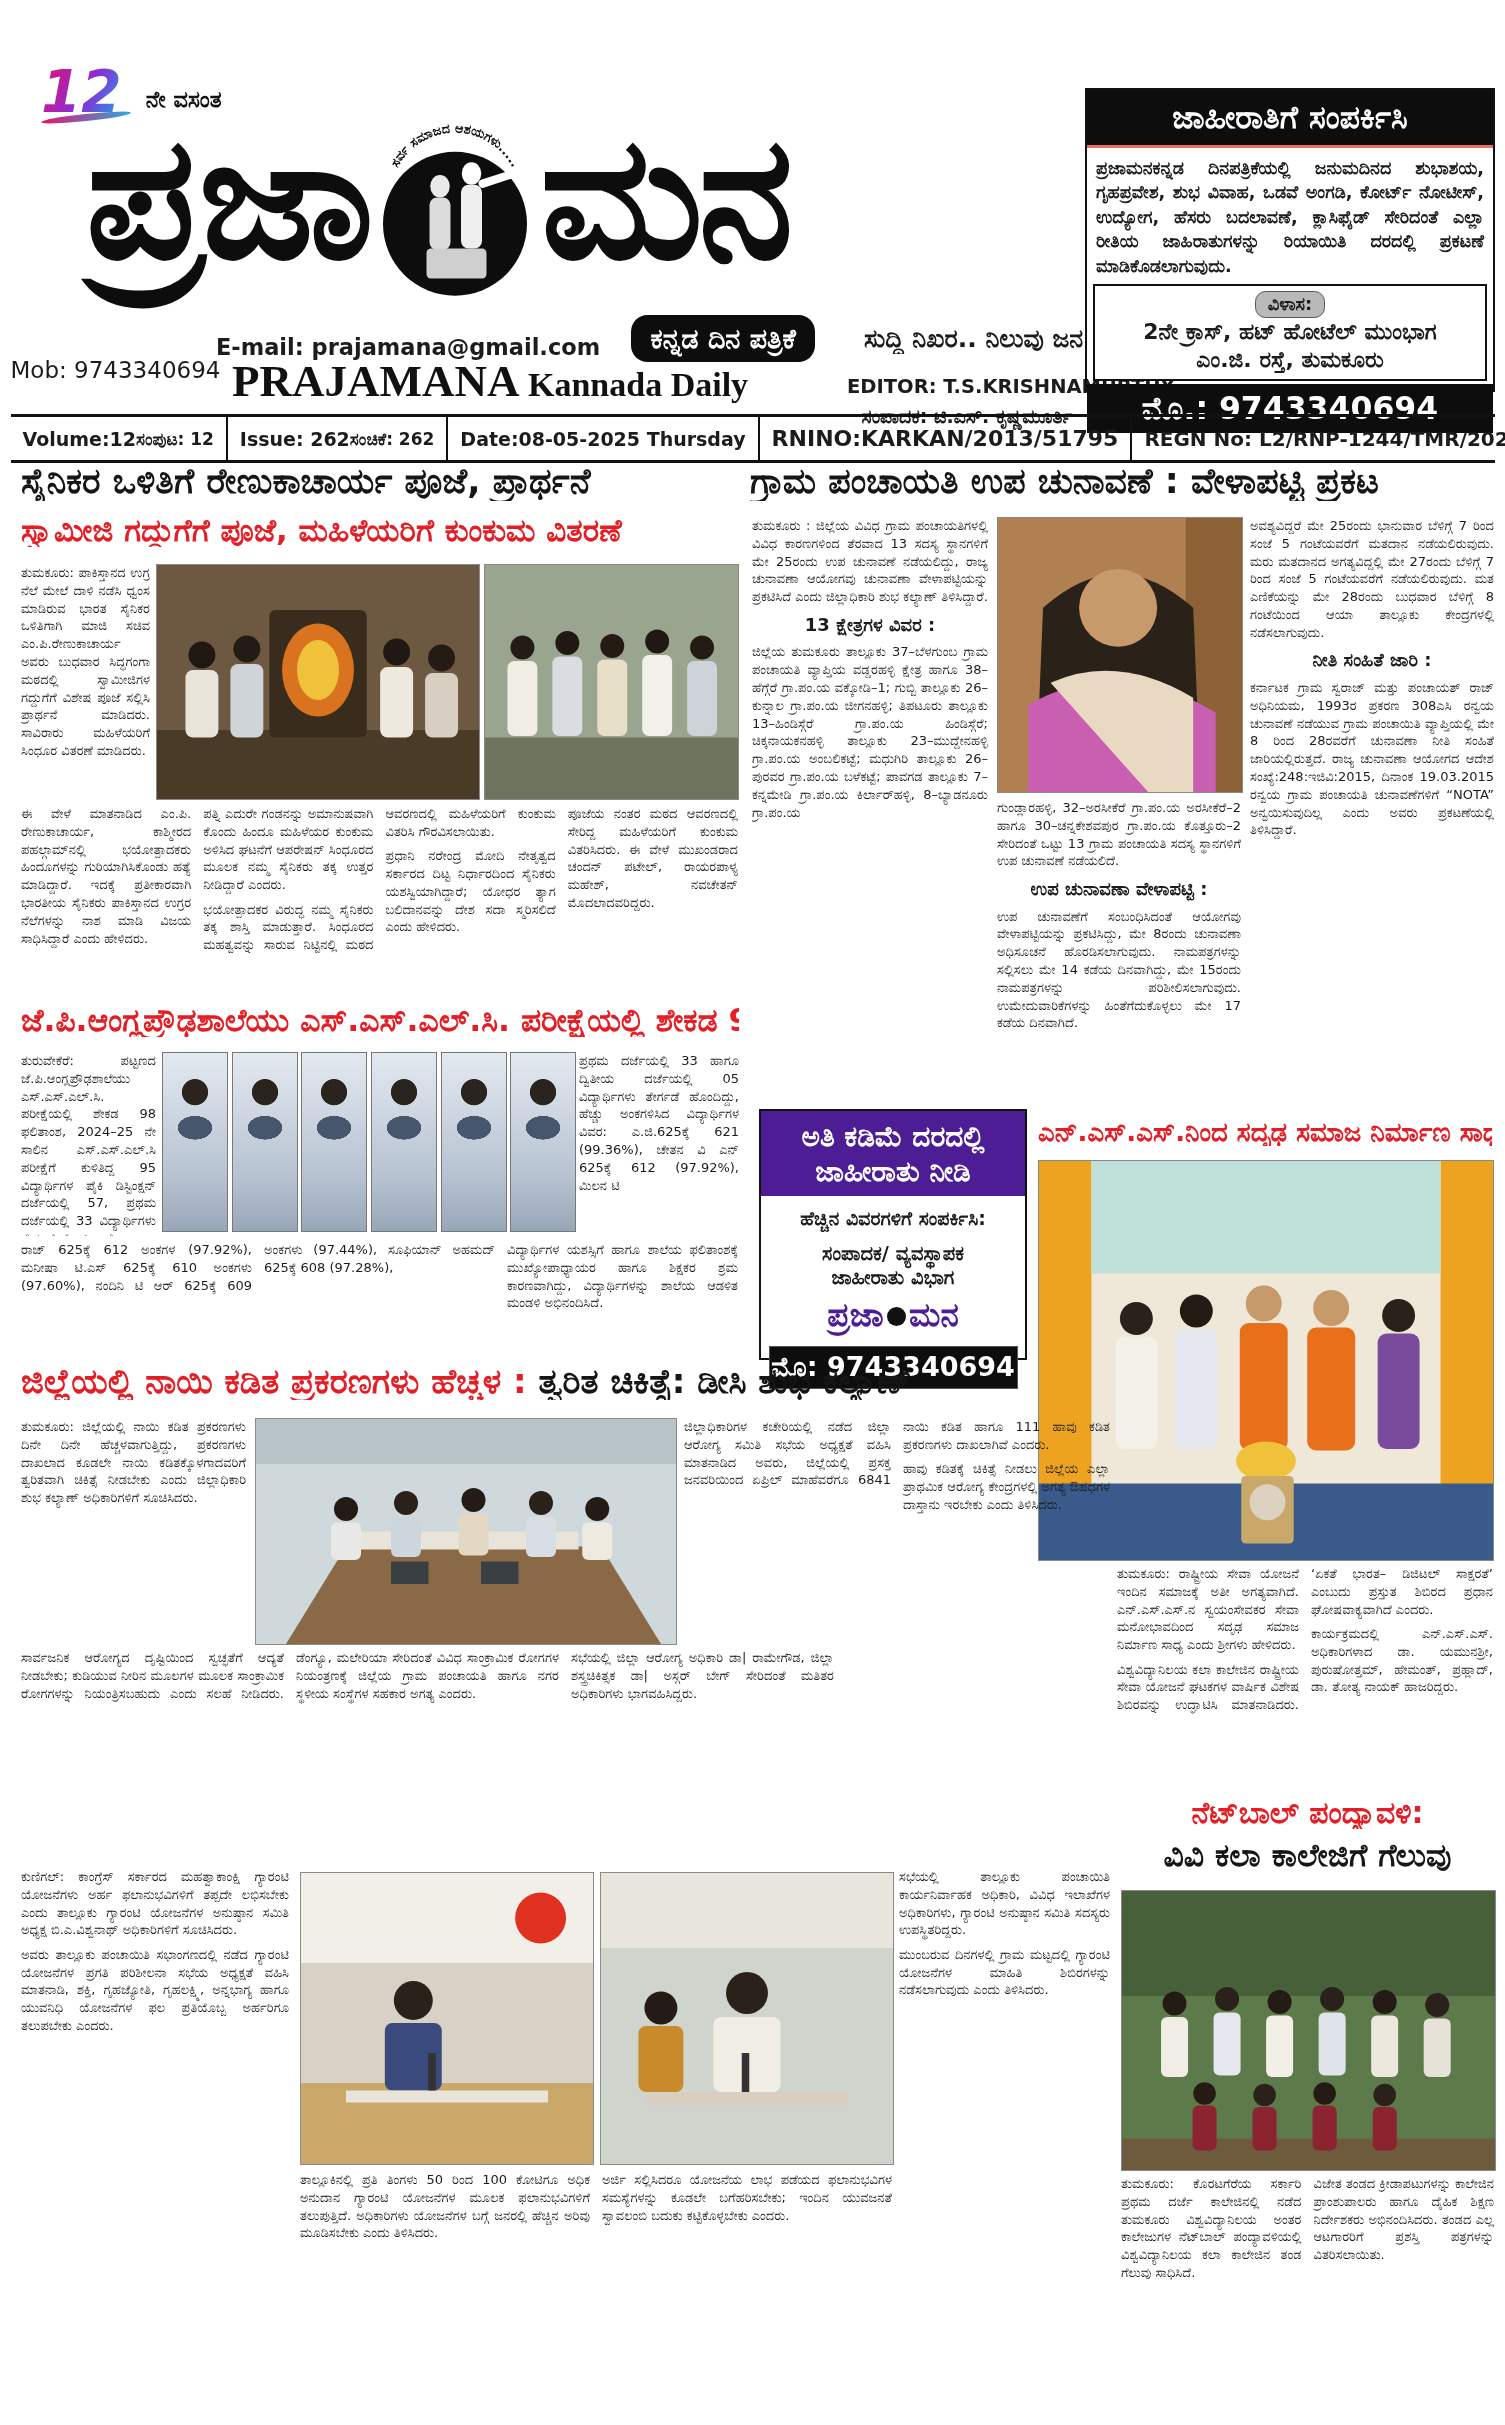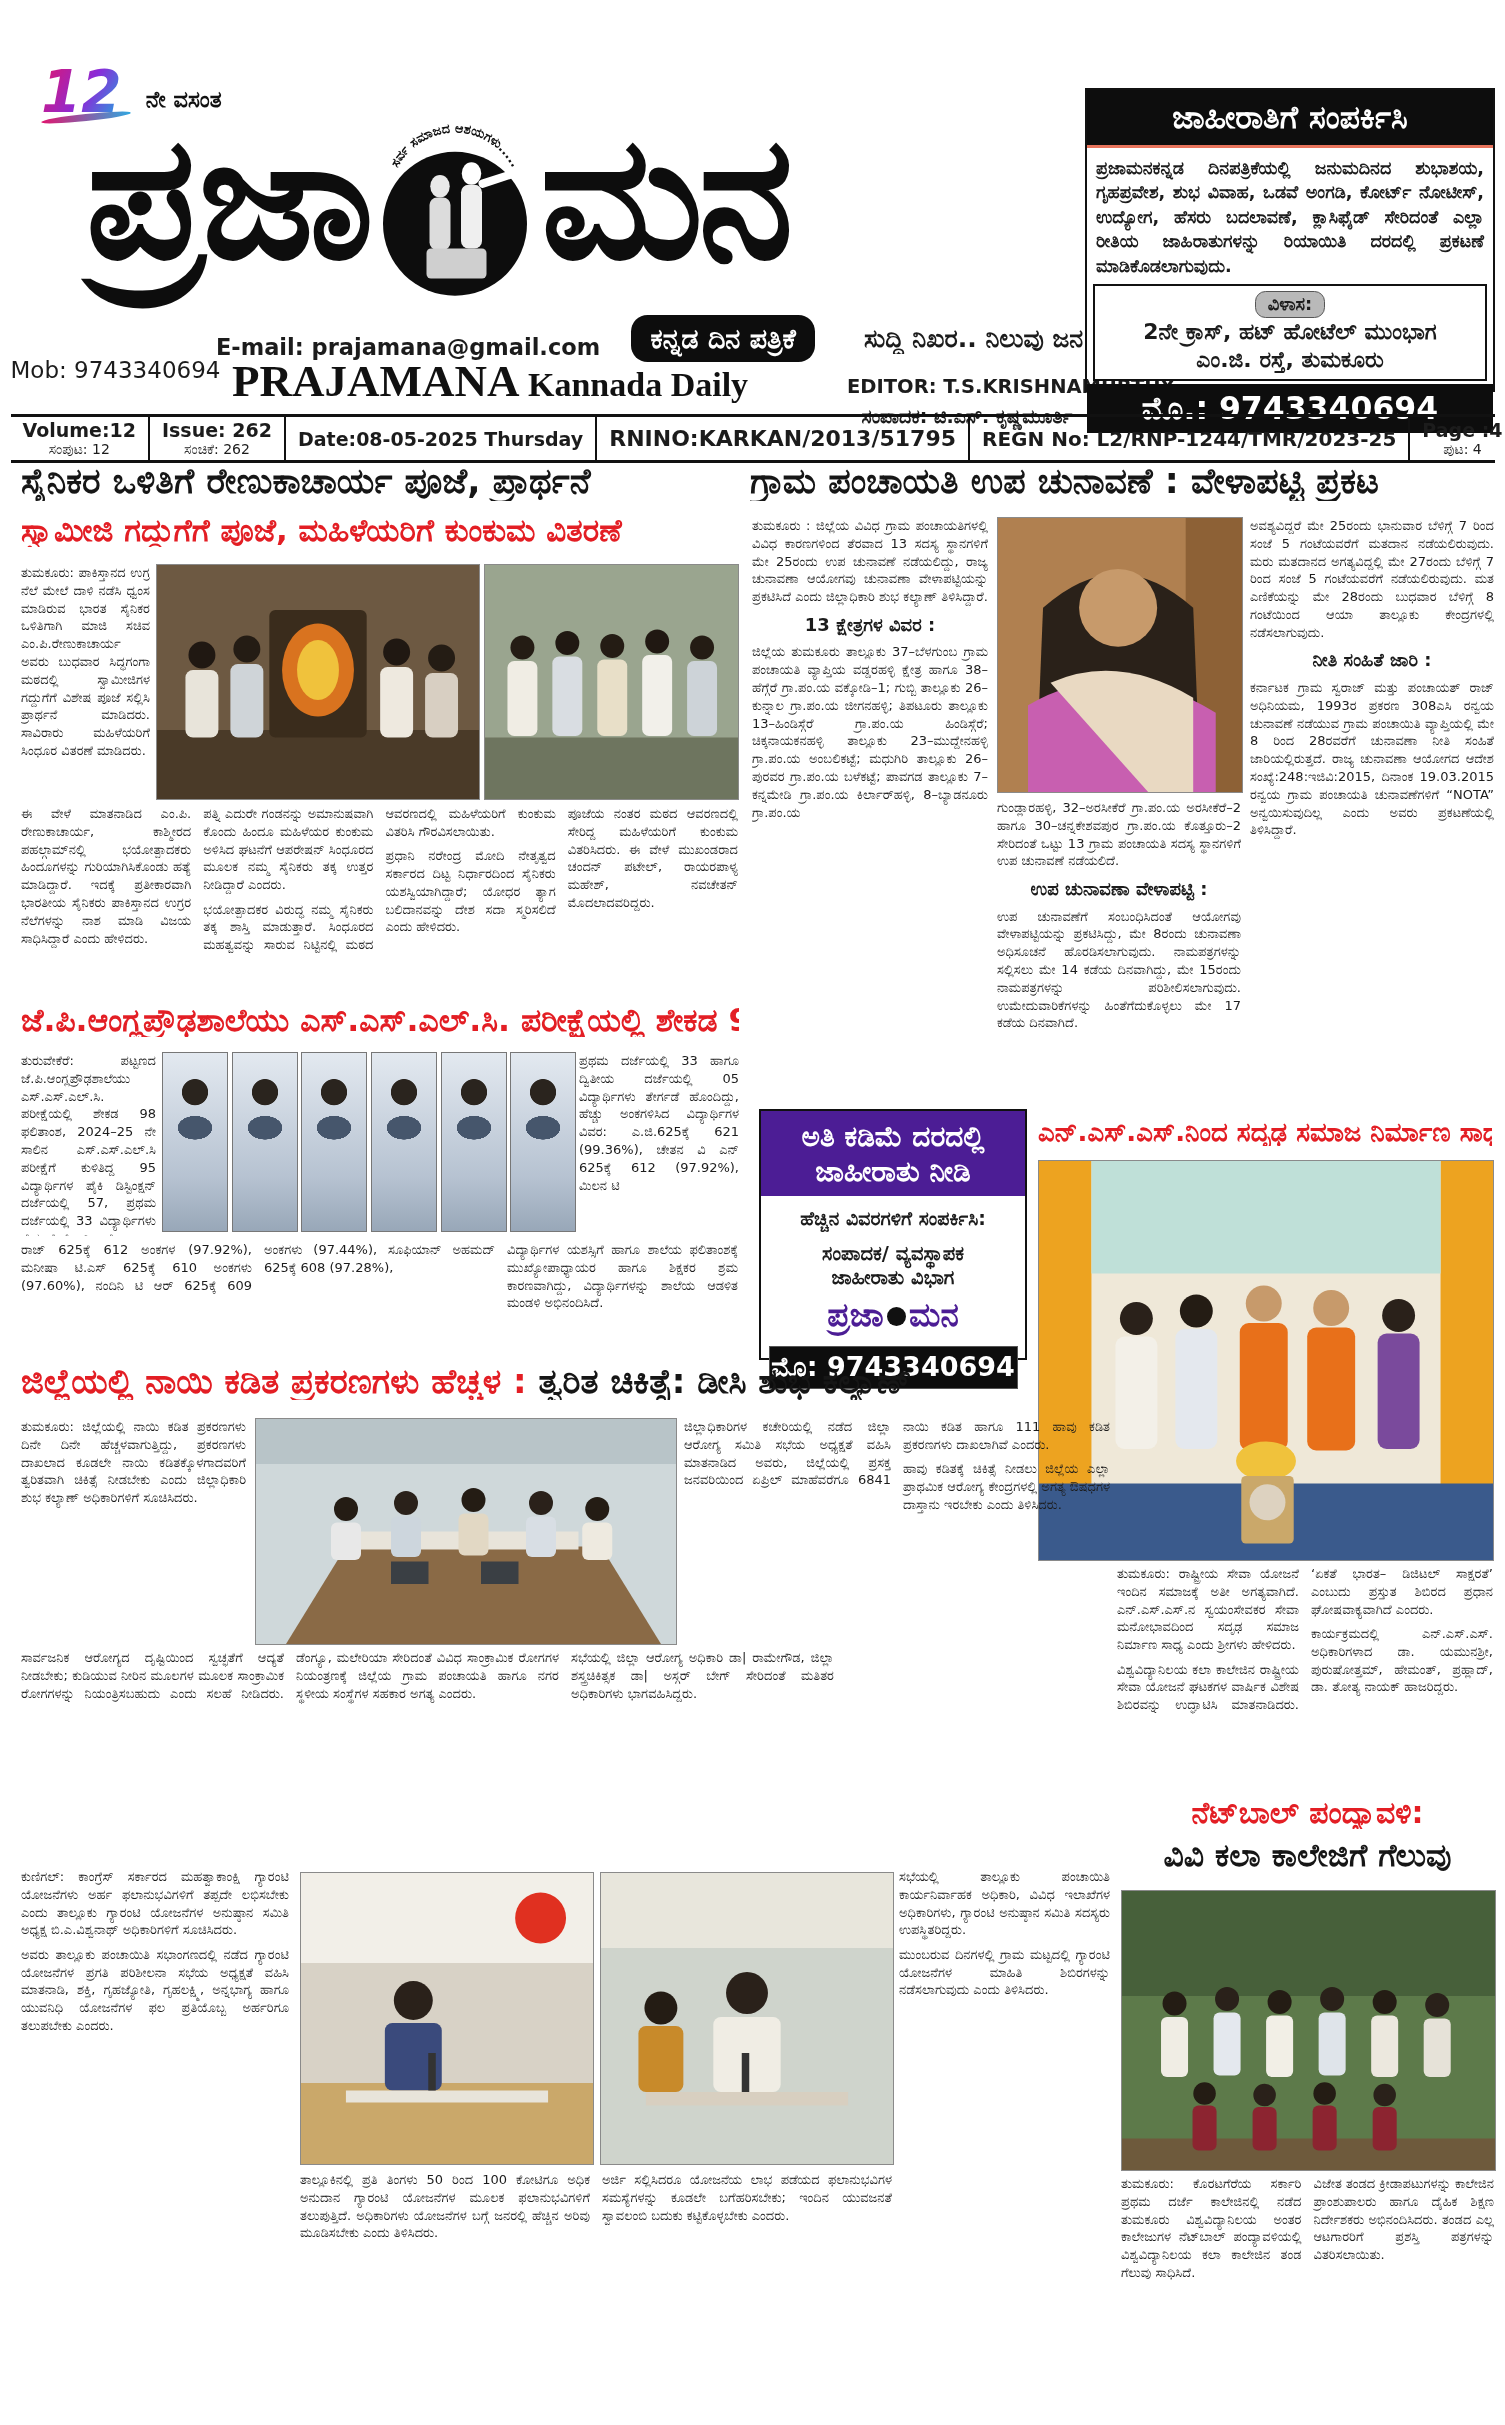--- a/index.html
+++ b/index.html
@@ -34,25 +34,25 @@
   .adbox-h{background:#0d0d0d;color:#fff;font-weight:bold;font-size:31.5px;text-align:center;
      padding:9px 0;border-bottom:3.7px solid #e8745c;white-space:nowrap}
   .adbox-b{font-size:17.6px;font-weight:bold;text-align:justify;padding:7.5px 9px;line-height:1.4}
   .addr{border:2.2px solid #111;margin:3px 6px;text-align:center;padding:4.5px 3px}
   .addr .pill{display:inline-block;background:#b9b9b9;border:0.7px solid #555;border-radius:10.5px;
      font-size:18px;font-weight:bold;padding:1.5px 12px}
   .addr .l{font-size:22px;font-weight:bold;line-height:1.3}
   .adbox-f{background:#0d0d0d;color:#fff;font-weight:bold;font-size:31.5px;text-align:center;padding:6px 0}
   
   .infobar{border-top:3px solid #111;border-bottom:3px solid #111;display:flex;align-items:stretch}
-  .ib{flex:0 0 auto;display:flex;flex-direction:column;justify-content:center;align-items:center;
+  .ib{flex:0 0 auto;display:flex;flex-direction:row;justify-content:center;align-items:center;
       padding:4px 12px;border-right:2.2px solid #111}
   .ib:last-child{border-right:none}
   .ib .en{font-weight:bold;font-size:19px;white-space:nowrap}
-  .ib .kn{font-weight:normal;font-size:14px;white-space:nowrap}
+  .ib .kn{font-weight:bold;font-size:17px;white-space:nowrap}
   
   .midad{border:2.2px solid #111;text-align:center}
   .midad-h{background:#4c1d95;color:#fff;font-weight:bold;font-size:28px;line-height:1.25;padding:7.5px 3px}
   .midad-c{font-size:19px;font-weight:bold;padding:10.5px 4.5px 4.5px}
   .midad-l{font-size:19.5px;font-weight:bold;padding:7.5px 0 1.5px}
   .midad-logo{font-size:33px;font-weight:900;color:#4c1d95;padding:4.5px 0}
   .midad-logo .dot{display:inline-block;width:19.5px;height:19.5px;border-radius:50%;background:#111;margin:0 3px}
   .midad-ph{background:#0d0d0d;color:#fff;font-weight:bold;font-size:27px;margin:6px 7.5px 7.5px;padding:4.5px 0;border:1.5px solid #555}
   .stud{width:64px;height:178px;flex:0 0 auto;border:0.7px solid #777;
      background:

